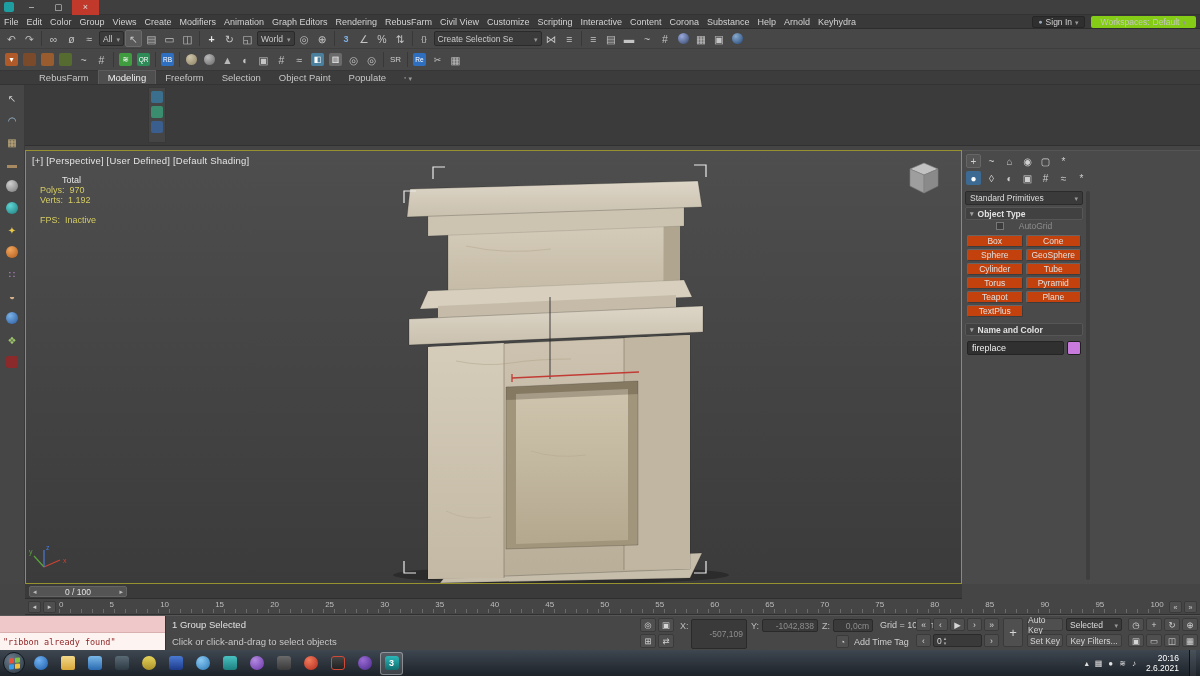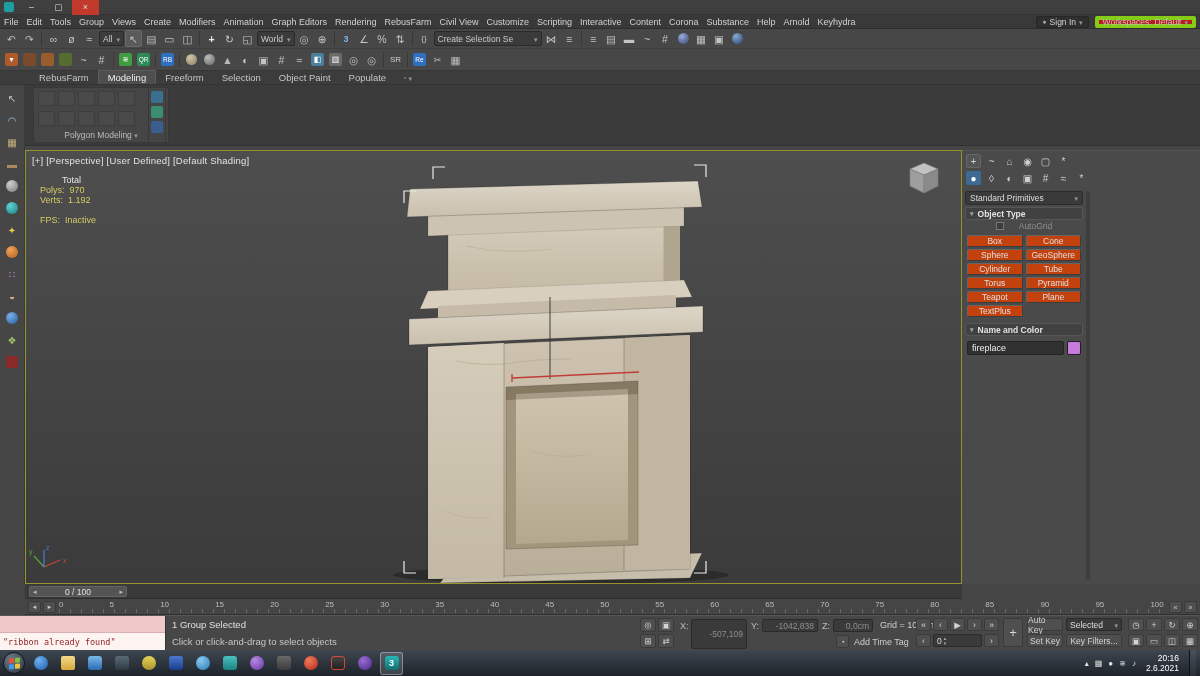--- a/index.html
+++ b/index.html
@@ -7,21 +7,21 @@
   body{font-family:"Liberation Sans",sans-serif;background:#454545;color:#d6d6d6;position:relative;font-size:10px;-webkit-font-smoothing:antialiased}
   
   .titlebar{position:absolute;left:0;top:0;width:1200px;height:15px;background:#3f3f3f;display:flex;align-items:center;font-size:9.5px;color:#c9c9c9;border-bottom:1px solid #333}
   .app-ico{width:10px;height:10px;margin:0 4px;background:#1d9ea0;border-radius:2px}
   .tb-title{flex:1;text-align:center;white-space:nowrap;overflow:hidden}
   .win-btn{width:27px;height:15px;display:flex;align-items:center;justify-content:center;font-size:9px;color:#ddd}
   .win-close{background:#c0392b}
   .menubar{position:absolute;left:0;top:15px;width:1200px;height:14px;background:#393939;display:flex;align-items:center;font-size:9px;color:#d2d2d2;border-bottom:1px solid #2d2d2d;white-space:nowrap}
   .menu-item{padding:0 4px;height:14px;display:flex;align-items:center}
   .signin{margin-left:auto;display:flex;align-items:center;gap:3px;background:#2f2f2f;border:1px solid #262626;height:12px;padding:0 5px;border-radius:2px;font-size:8.5px}
-  .wsbox{display:flex;align-items:center;gap:3px;background:#b91c1c;border:4px solid #84cc16;height:12px;padding:0 4px;margin:0 4px 0 6px;border-radius:2px;font-size:8.5px;color:#c5c5c5}
+  .wsbox{display:flex;align-items:center;gap:3px;background:#b91c1c;border:6px solid #84cc16;height:12px;padding:0 4px;margin:0 4px 0 6px;border-radius:2px;font-size:8.5px;color:#c5c5c5}
   
   .toolbar{position:absolute;left:0;width:1200px;background:#474747;display:flex;align-items:center;gap:1px;padding:0 3px}
   .t1{top:29px;height:20px;border-bottom:1px solid #3e3e3e}
   .t2{top:49px;height:22px;border-bottom:1px solid #363636}
   .ticon{min-width:17px;height:17px;display:flex;align-items:center;justify-content:center;font-size:10.5px;color:#c4c4c4;border-radius:2px}
   .ticon.on{background:#5a5a5a;border:1px solid #6a6a6a}
   .ticon .dot{width:11px;height:11px;border-radius:50%}
   .tb-dd{height:15px;background:#3b3b3b;border:1px solid #2a2a2a;border-radius:2px;display:flex;align-items:center;font-size:8.5px;padding:0 3px;gap:4px;color:#ccc;white-space:nowrap}
   .car::after{content:"▾";font-size:7px;color:#999}
   .sep{width:1px;height:15px;background:#383838;margin:0 2px}
@@ -98,21 +98,21 @@
 <div class="titlebar">
   <div class="app-ico"></div>
   <div class="win-btn">–</div>
   <div class="win-btn">▢</div>
   <div class="win-btn win-close">×</div>
 </div>
 
 <div class="menubar">
   <span class="menu-item">File</span>
   <span class="menu-item">Edit</span>
-  <span class="menu-item">Tools</span>
+  <span class="menu-item">Color</span>
   <span class="menu-item">Group</span>
   <span class="menu-item">Views</span>
   <span class="menu-item">Create</span>
   <span class="menu-item">Modifiers</span>
   <span class="menu-item">Animation</span>
   <span class="menu-item">Graph Editors</span>
   <span class="menu-item">Rendering</span>
   <span class="menu-item">RebusFarm</span>
   <span class="menu-item">Civil View</span>
   <span class="menu-item">Customize</span>
@@ -262,37 +262,20 @@
   <div class="rtab">Freeform</div>
   <div class="rtab">Selection</div>
   <div class="rtab">Object Paint</div>
   <div class="rtab">Populate</div>
   <div class="rtab" style="gap:2px">
       <span style="font-size:7px">◦</span>
       <span class="car"></span>
     </div>
 </div>
 <div class="ribbon-body">
-  <div class="poly-panel">
-    <div class="pm-row">
-      <div class="pm-btn"></div>
-      <div class="pm-btn"></div>
-      <div class="pm-btn"></div>
-      <div class="pm-btn"></div>
-      <div class="pm-btn"></div>
-    </div>
-    <div class="pm-row">
-      <div class="pm-btn"></div>
-      <div class="pm-btn"></div>
-      <div class="pm-btn"></div>
-      <div class="pm-btn"></div>
-      <div class="pm-btn"></div>
-    </div>
-    <div class="pm-label"><span>Polygon Modeling</span> <span class="car"></span></div>
-  </div>
   <div class="mini-strip">
     <div class="ms-ico"></div>
     <div class="ms-ico" style="background:#3a8e6f"></div>
     <div class="ms-ico" style="background:#3a5f8e"></div>
   </div>
 </div>
 
 <div class="left-toolbar">
   <div class="lt-icon" style="color:#cfcfcf">↖</div>
   <div class="lt-icon" style="color:#9fc4e0">◠</div>

